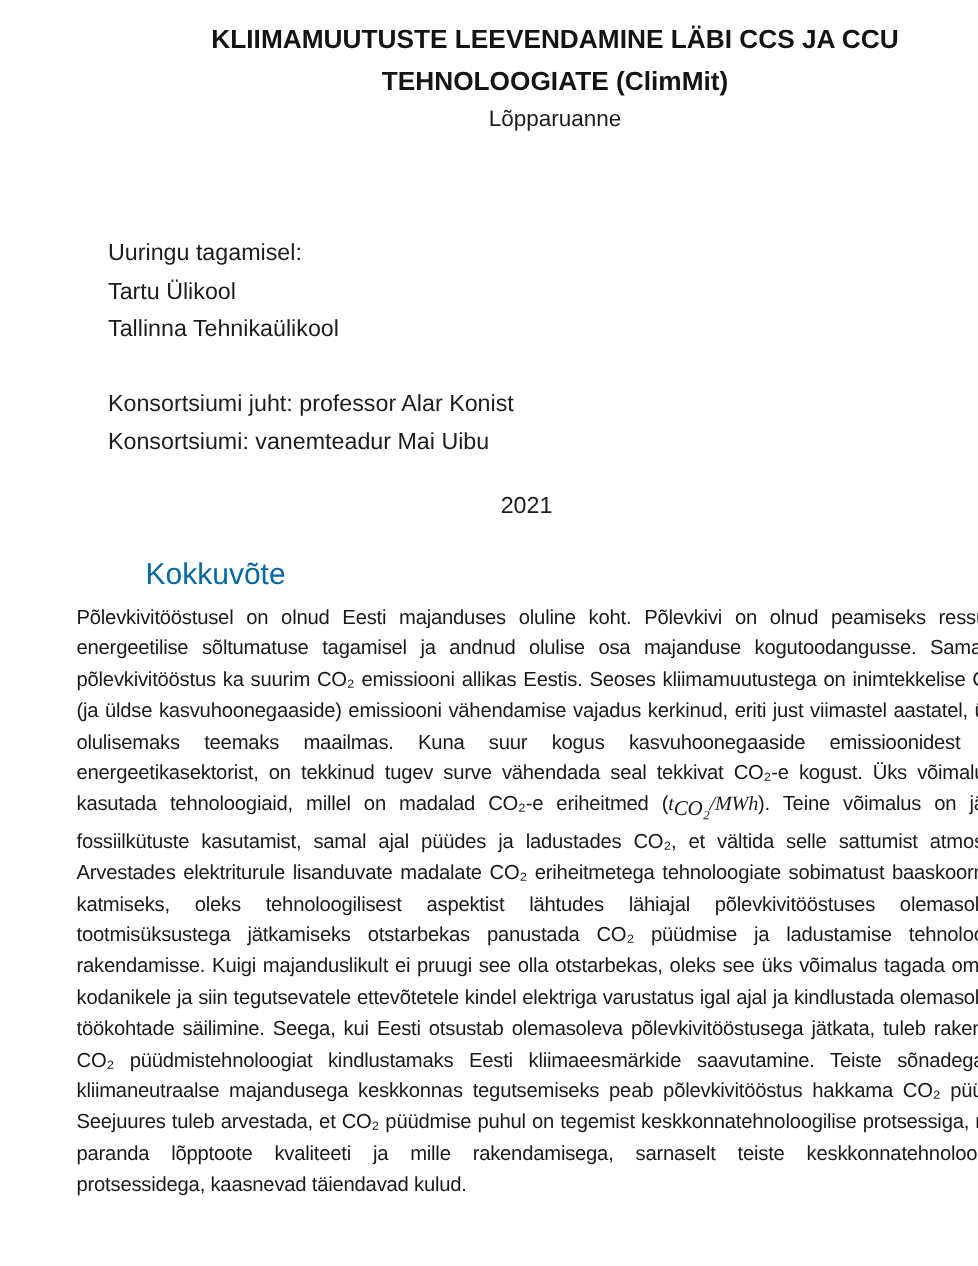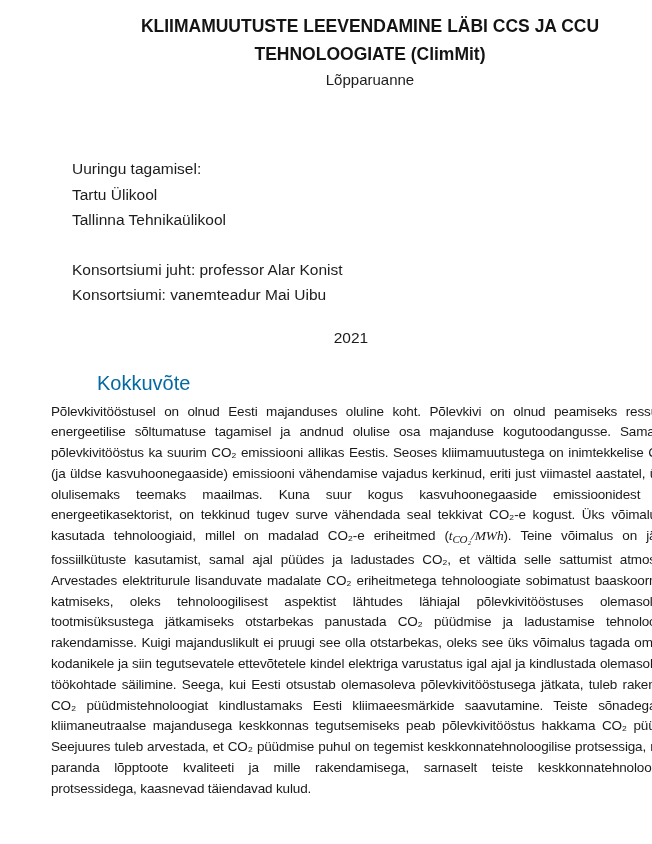--- a/index.html
+++ b/index.html
@@ -59,21 +59,21 @@
     letter-spacing:-0.15px;
     color:#191919;
   }
   .run-math{
     font-family:"Liberation Serif",serif;
     font-style:italic;
   }
   .run-math-sub{
     font-family:"Liberation Serif",serif;
     font-style:italic;
-    font-size:11px;
+    font-size:14px;
     vertical-align:-3px;
   }
 </style>
 </head>
 <body>
 
 <div class="page">
 
   <h1 class="title">KLIIMAMUUTUSTE LEEVENDAMINE LÄBI CCS JA CCU TEHNOLOOGIATE (ClimMit)</h1>
 

